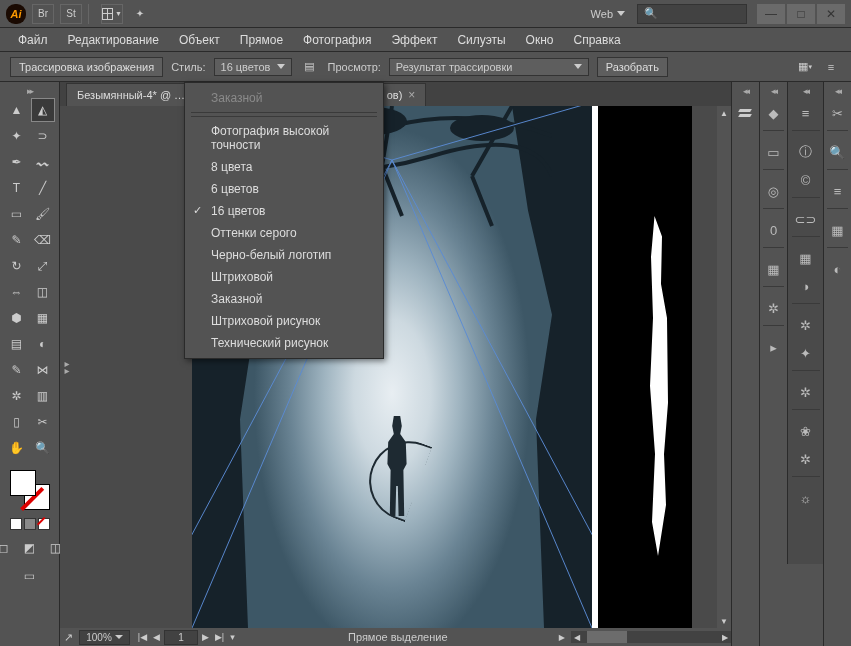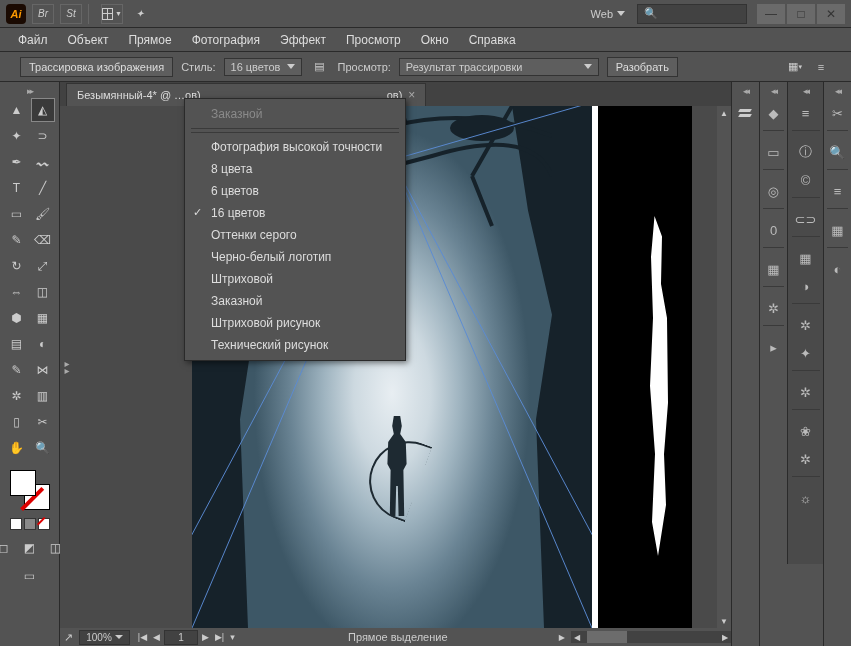--- a/index.html
+++ b/index.html
@@ -1,33 +1,33 @@
 <!DOCTYPE html>
 <html><head>
 <meta charset="utf-8">
 <style>
 * { box-sizing: border-box; margin: 0; padding: 0; font-family: "Segoe UI", Tahoma, sans-serif; }
 body { background: #4a4a4a; width: 851px; height: 646px; overflow: hidden; position: relative; color: #ccc; font-size: 11px; }
 
 
 .titlebar { height: 28px; background: #535353; display: flex; align-items: center; padding: 0 6px; border-bottom: 1px solid #2a2a2a; }
-.ai-logo { width: 20px; height: 20px; background: #1a0a02; border-radius: 4px; display: flex; align-items: center; justify-content: center; color: #ff9a00; font-weight: bold; font-size: 11px; font-style: italic; }
-.tb-icon { width: 22px; height: 20px; margin-left: 6px; border: 1px solid #666; display: flex; align-items: center; justify-content: center; font-size: 10px; color: #ccc; font-style: italic; }
+.ai-logo { width: 20px; height: 20px; background: #1a0a02; border-radius: 9px; display: flex; align-items: center; justify-content: center; color: #ff9a00; font-weight: bold; font-size: 11px; font-style: italic; }
+.tb-icon { width: 22px; height: 20px; margin-left: 6px; border: 1px solid #666; display: flex; align-items: center; justify-content: center; font-size: 10px; color: #ccc; }
 .tb-sep { width: 1px; height: 20px; background: #666; margin: 0 6px; }
 .web-select { margin-left: auto; display: flex; align-items: center; gap: 4px; background: #535353; padding: 2px 6px; font-size: 11px; }
 .search-box { width: 110px; height: 20px; background: #424242; border: 1px solid #333; margin-left: 6px; padding: 0 6px; display: flex; align-items: center; }
 .win-btns { display: flex; margin-left: 8px; }
 .win-btn { width: 28px; height: 20px; background: #6a6a6a; margin-left: 2px; display: flex; align-items: center; justify-content: center; color: #333; font-size: 12px; }
 
 
 .menubar { height: 24px; background: #535353; display: flex; align-items: center; padding: 0 8px; border-bottom: 1px solid #2a2a2a; text-align: center; }
 .menu-item { padding: 4px 10px; font-size: 12px; color: #ddd; cursor: pointer; }
 
 
-.controlbar { height: 30px; background: #535353; display: flex; align-items: center; padding: 0 20px; gap: 8px; border-bottom: 1px solid #2a2a2a; font-size: 11px; }
+.controlbar { height: 30px; background: #535353; display: flex; align-items: center; padding: 0 10px; gap: 8px; border-bottom: 1px solid #2a2a2a; font-size: 11px; }
 .cb-btn { background: #5e5e5e; border: 1px solid #333; padding: 3px 8px; color: #ddd; }
 .cb-label { color: #ccc; }
 .cb-select { background: #5e5e5e; border: 1px solid #333; padding: 2px 6px; display: flex; align-items: center; gap: 4px; }
 .cb-select.wide { width: 200px; justify-content: space-between; }
 .cb-select.med { width: 78px; justify-content: space-between; }
 .cb-right { margin-left: auto; display: flex; align-items: center; gap: 6px; }
 .cb-ico { width: 20px; height: 20px; display: flex; align-items: center; justify-content: center; border: 1px solid transparent; }
 .tri-down { width: 0; height: 0; border-left: 4px solid transparent; border-right: 4px solid transparent; border-top: 5px solid #ccc; }
 
 
@@ -92,21 +92,21 @@
 .rp-col.narrow { width: 28px; }
 .rp-col.narrow2 { width: 28px; }
 .rp-col.main { width: 36px; }
 .rp-col.far { width: 28px; }
 .rp-ico { width: 22px; height: 22px; display: flex; align-items: center; justify-content: center; color: #bbb; font-size: 13px; margin-top: 4px; }
 .rp-sep { width: 80%; height: 1px; background: #3a3a3a; margin: 4px 0; }
 .rp-handle { width: 100%; height: 10px; display: flex; justify-content: center; align-items: center; gap: 4px; }
 .dbl-arrow { font-size: 9px; color: #aaa; letter-spacing: -2px; }
 
 
-.dropdown { position: absolute; left: 184px; top: 98px; width: 222px; background: #535353; border: 1px solid #2a2a2a; box-shadow: 2px 2px 6px rgba(0,0,0,0.5); z-index: 100; padding: 4px 0; }
+.dropdown { position: absolute; left: 184px; top: 82px; width: 200px; background: #535353; border: 1px solid #2a2a2a; box-shadow: 2px 2px 6px rgba(0,0,0,0.5); z-index: 100; padding: 4px 0; }
 .dd-item { padding: 4px 10px 4px 26px; color: #ddd; font-size: 12px; position: relative; cursor: pointer; }
 .dd-item.disabled { color: #8a8a8a; }
 .dd-item.checked::before { content: "✓"; position: absolute; left: 8px; color: #ddd; font-size: 11px; }
 .dd-sep { height: 1px; background: #3a3a3a; margin: 3px 6px; }
 .ico-grid { width: 12px; height: 12px; background: linear-gradient(#ccc,#ccc) 0 50%/100% 1px no-repeat, linear-gradient(#ccc,#ccc) 50% 0/1px 100% no-repeat; border: 1px solid #ccc; }
 .ico-layers { width: 14px; height: 12px; position: relative; }
 .ico-layers::before, .ico-layers::after { content: ""; position: absolute; width: 12px; height: 3px; background: #ccc; transform: skewX(-30deg); }
 .ico-layers::before { top: 2px; }
 .ico-layers::after { top: 7px; }
 </style>
@@ -132,25 +132,26 @@
     </div>
   <div class="win-btns">
     <div class="win-btn">—</div>
     <div class="win-btn">□</div>
     <div class="win-btn">✕</div>
   </div>
 </div>
 
 <div class="menubar">
   <div class="menu-item">Файл</div>
+  <div class="menu-item">Редактирование</div>
   <div class="menu-item">Объект</div>
   <div class="menu-item">Прямое</div>
   <div class="menu-item">Фотография</div>
   <div class="menu-item">Эффект</div>
-  <div class="menu-item">Просмотр</div>
+  <div class="menu-item">Силуэты</div>
   <div class="menu-item">Окно</div>
   <div class="menu-item">Справка</div>
 </div>
 
 <div class="controlbar">
   <div class="cb-btn">Трассировка изображения</div>
   <span class="cb-label">Стиль:</span>
   <div class="cb-select med">
     <span>16 цветов</span>
       <div class="tri-down"></div>

